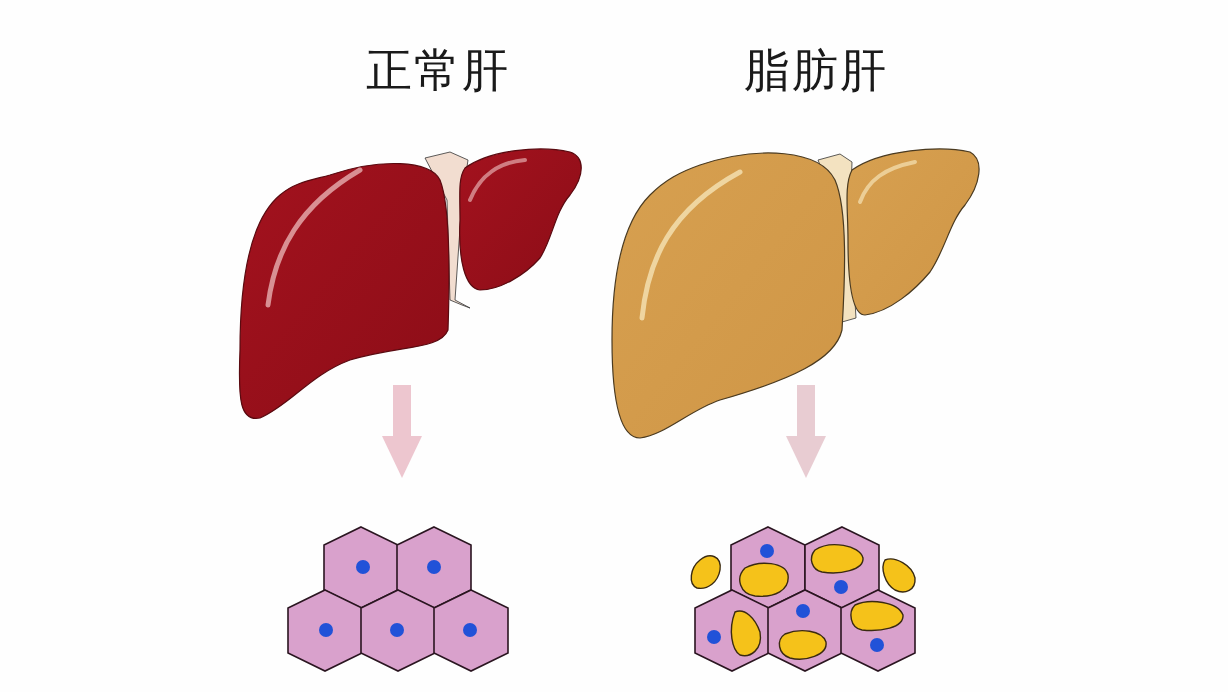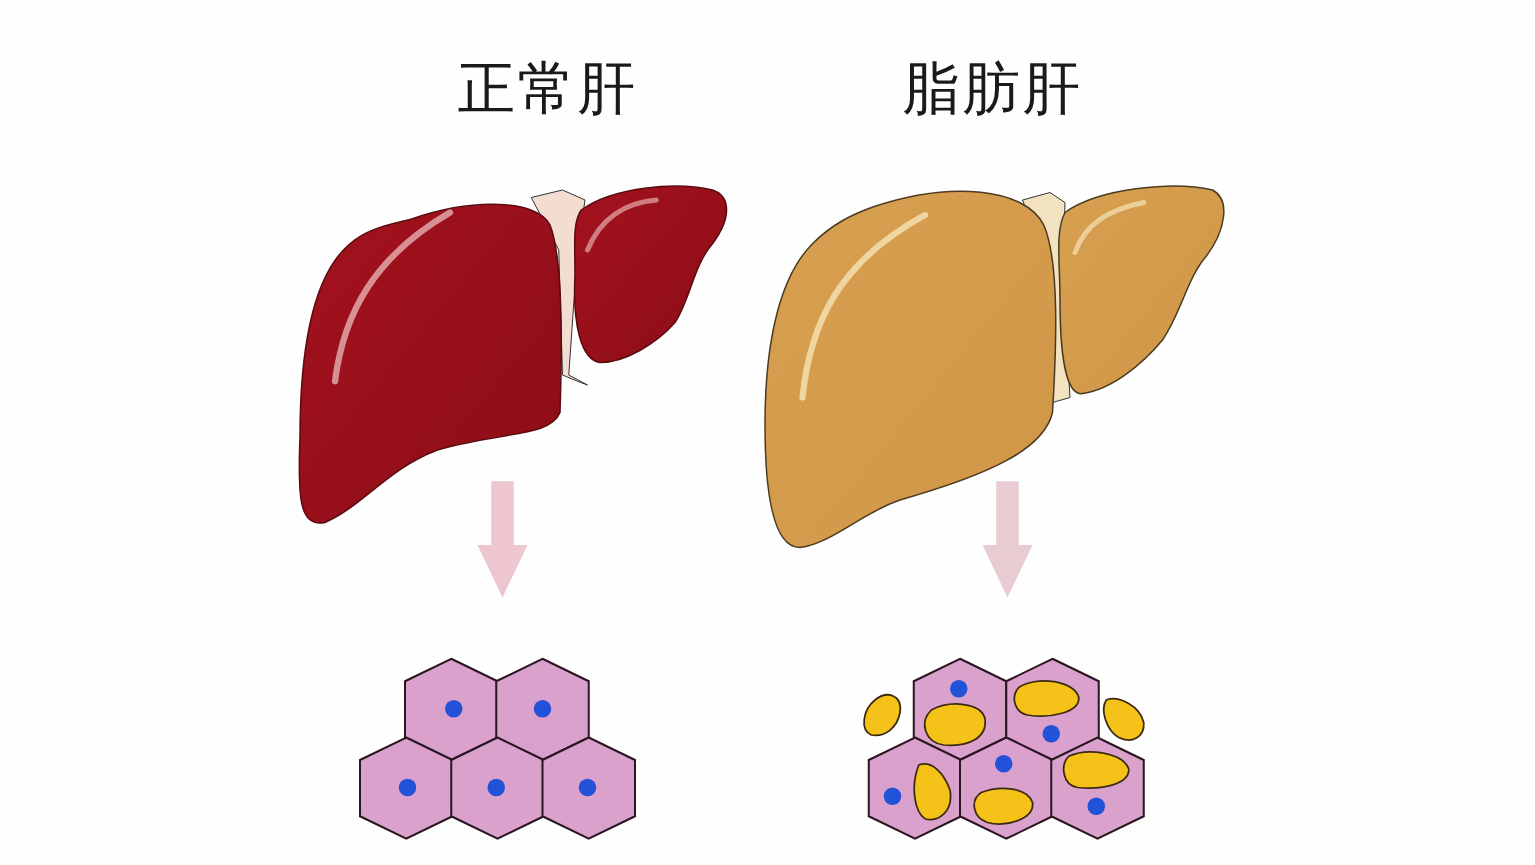--- a/index.html
+++ b/index.html
@@ -1,19 +1,19 @@
 <!DOCTYPE html>
 <html><head>
 <meta charset="utf-8">
 <style>
   html, body { margin: 0; padding: 0; }
   body { width: 1228px; height: 692px; background: #fefefe; position: relative; overflow: hidden; font-family: "DejaVu Sans", sans-serif; }
   .title { position: absolute; top: 40px; font-size: 46px; color: #1a1a1a; letter-spacing: 2px; font-weight: 300; }
   #title-normal { left: 343px; margin-left: 23px; }
-  #title-fatty { left: 722px; }
+  #title-fatty { left: 744px; }
   svg { position: absolute; left: 0; top: 0; }
 </style>
 </head>
 <body>
 
 <div class="title" id="title-normal">正常肝</div>
 <div class="title" id="title-fatty">脂肪肝</div>
 
 <svg width="1228" height="692" viewBox="0 0 1228 692">
   <defs>

